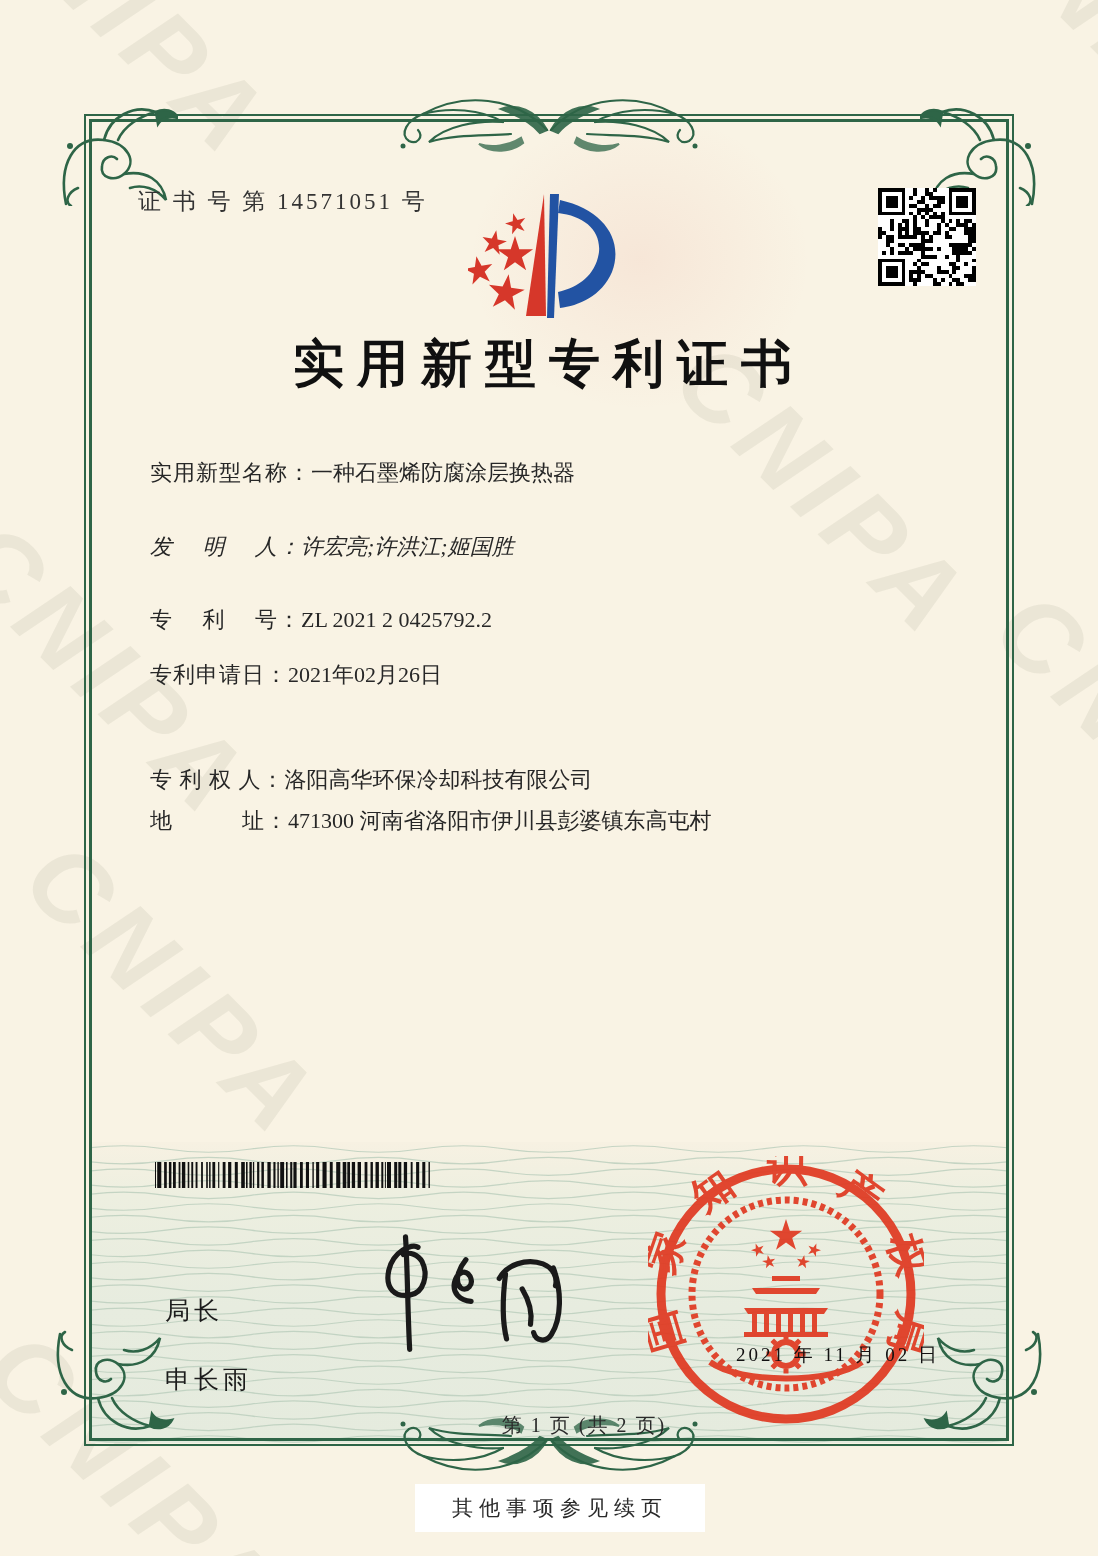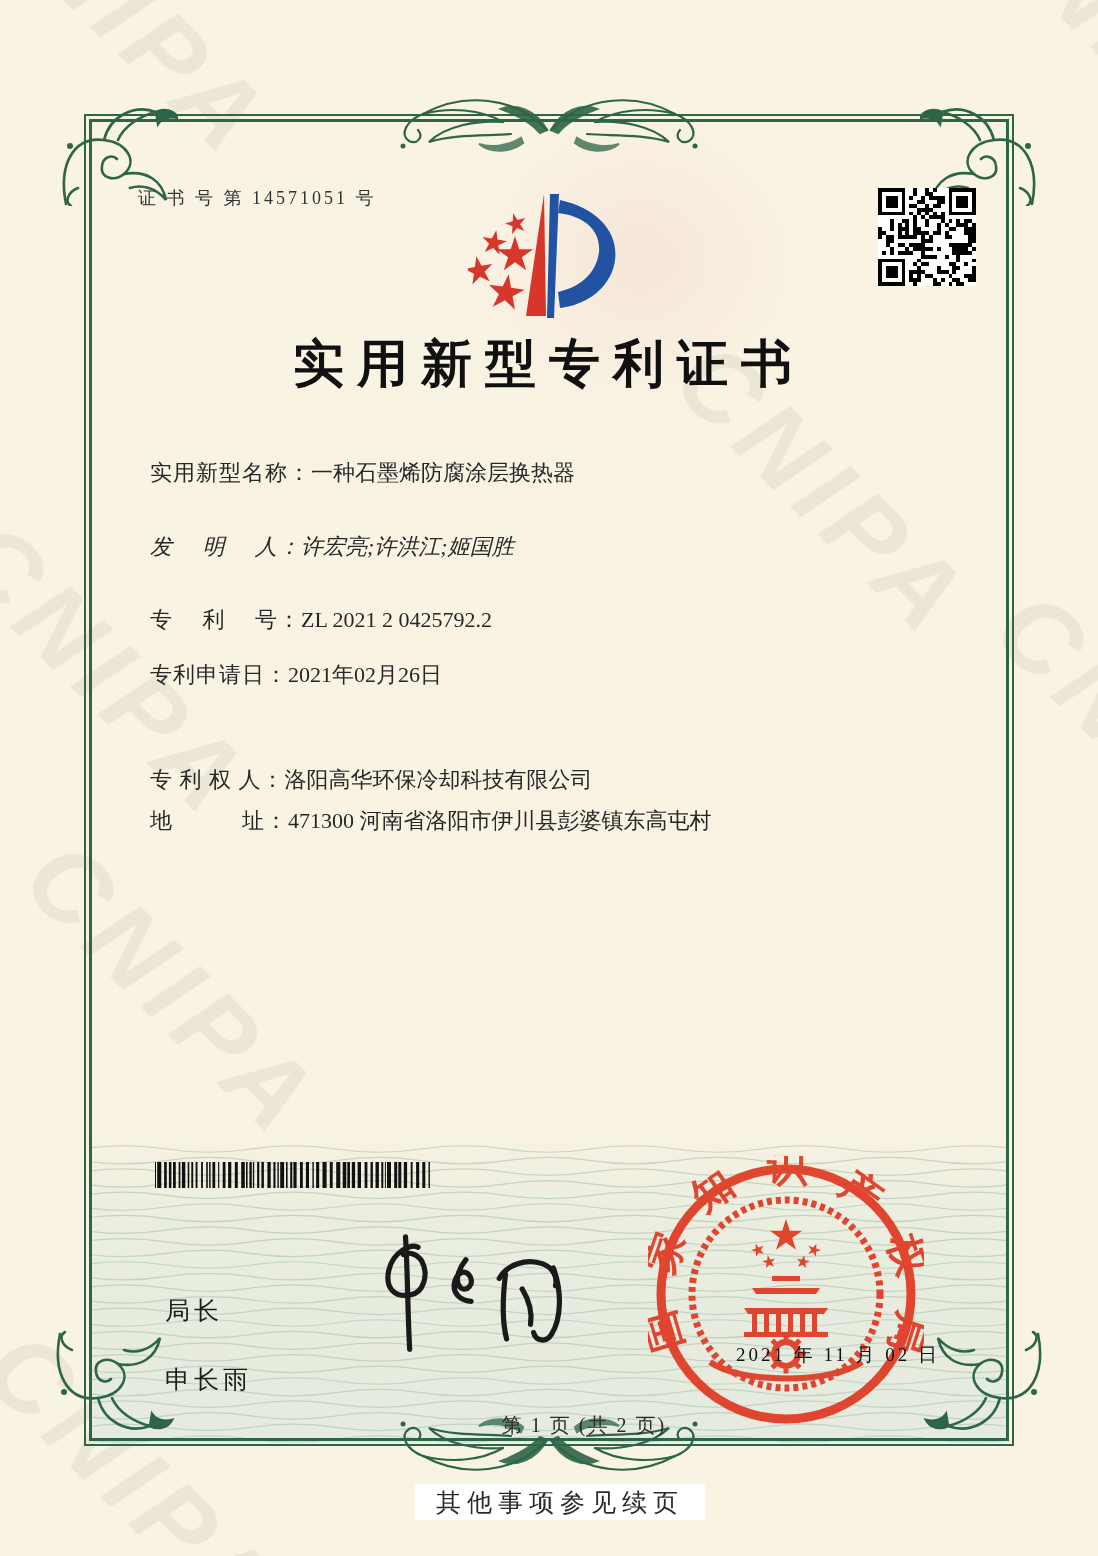--- a/index.html
+++ b/index.html
@@ -32,21 +32,21 @@
     position:absolute;left:84px;top:114px;width:930px;height:1332px;
     border:2px solid #2e6547;z-index:3;box-sizing:border-box;pointer-events:none;
   }
   .frame-inner{
     position:absolute;left:3px;top:3px;right:3px;bottom:3px;
     border:3px solid #2e6547;
   }
   .ornament{position:absolute;z-index:4;pointer-events:none;}
   
   .cert-no{
-    position:absolute;left:138px;top:186px;font-size:18px;letter-spacing:3px;
+    position:absolute;left:138px;top:186px;font-size:23px;letter-spacing:3px;
     color:#333;z-index:5;
   }
   .title{
     position:absolute;left:0;top:330px;width:100%;text-align:center;
     font-size:51px;font-weight:700;letter-spacing:13px;color:#101010;z-index:5;
   }
   .field-row{
     position:absolute;left:150px;width:800px;font-size:22px;color:#272727;
     z-index:5;white-space:nowrap;
   }
@@ -64,23 +64,23 @@
   .seal{position:absolute;left:648px;top:1156px;z-index:6;opacity:0.93;}
   .seal-date{
     position:absolute;left:640px;top:1342px;width:300px;text-align:right;z-index:7;
     font-size:19px;letter-spacing:3px;color:#111;
   }
   .page-info{
     position:absolute;left:0;top:1412px;width:100%;text-align:center;z-index:5;
     font-size:20px;color:#2a2a2a;letter-spacing:2px;margin-left:35px;
   }
   .footer-strip{
-    position:absolute;left:415px;top:1484px;width:290px;height:36px;background:#ffffff;
+    position:absolute;left:415px;top:1484px;width:290px;height:48px;background:#ffffff;
     z-index:8;display:flex;align-items:center;justify-content:center;
-    font-size:25px;letter-spacing:6px;color:#2a2a2a;
+    font-size:21px;letter-spacing:6px;color:#2a2a2a;
   }
   .logo-box{position:absolute;left:468px;top:186px;z-index:5;}
   .qr-box{position:absolute;left:878px;top:188px;z-index:5;}
 </style>
 </head>
 <body>
 
 <div class="wm" style="left:-60px;top:-50px;">CNIPA</div>
 <div class="wm" style="left:940px;top:-30px;">CNIPA</div>
 <div class="wm" style="left:640px;top:430px;">CNIPA</div>

